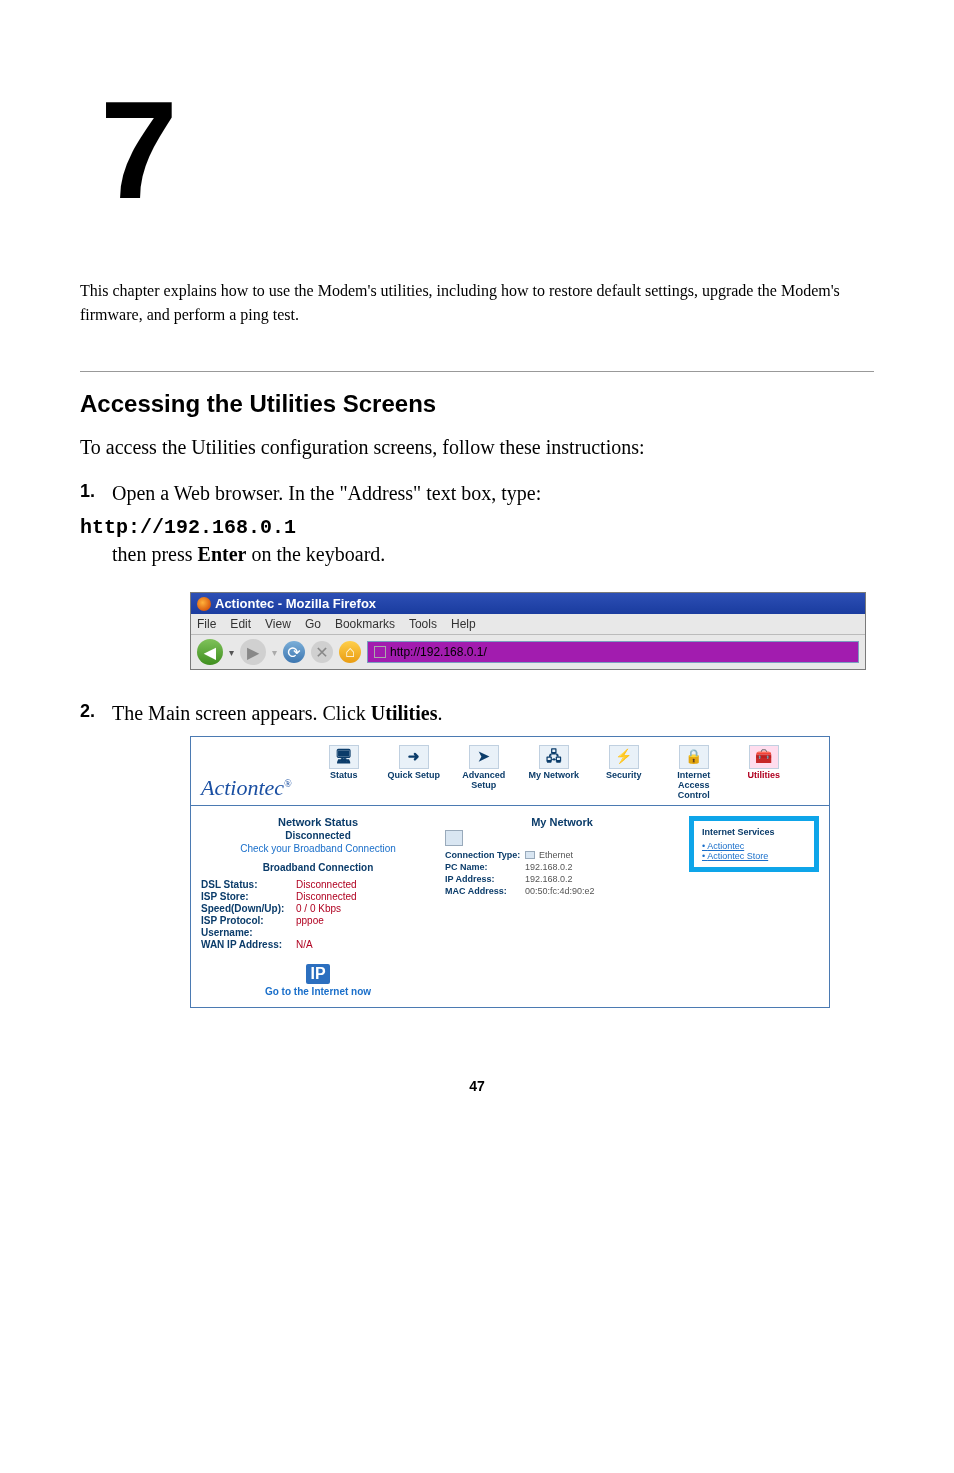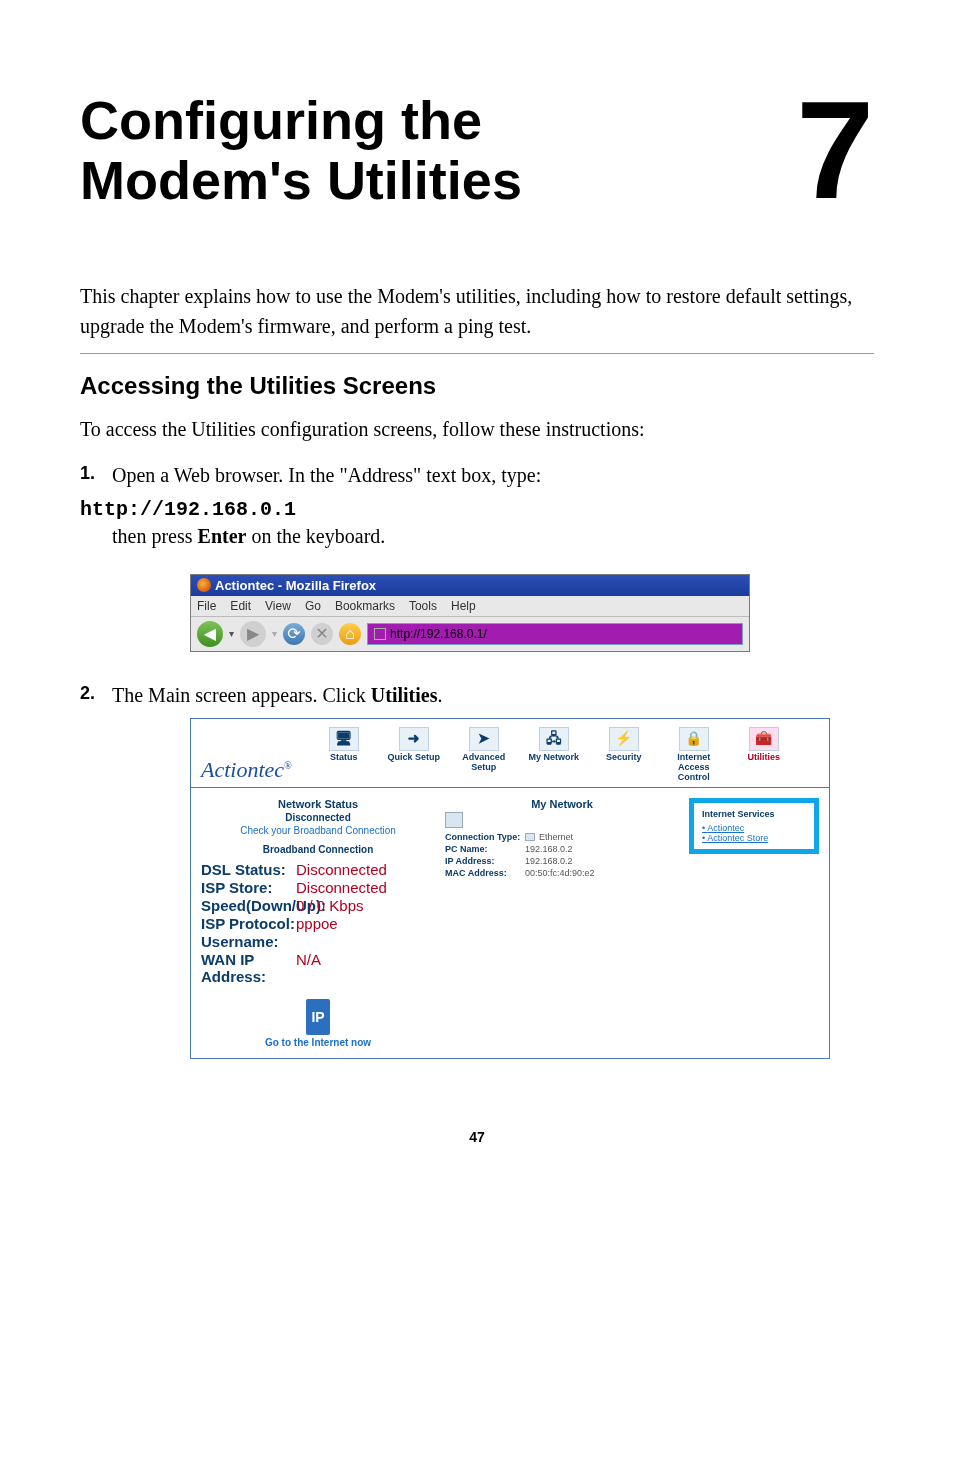--- a/index.html
+++ b/index.html
@@ -26,23 +26,23 @@
   }
   .chapter-number {
     font-family: "Helvetica Neue", Arial, sans-serif;
     font-weight: 900;
     font-size: 140px;
     line-height: 0.85;
     color: #000;
     padding-left: 20px;
   }
   .intro-para {
-    font-size: 20px;
+    font-size: 16px;
     line-height: 1.5;
-    margin-bottom: 12px;
+    margin-bottom: 44px;
   }
   hr.thin {
     border: none;
     border-top: 1px solid #999;
     margin: 6px 0 18px 0;
   }
   h2.section-heading {
     font-family: "Helvetica Neue", Arial, sans-serif;
     font-weight: 700;
     font-size: 24px;
@@ -77,21 +77,21 @@
     font-size: 20px;
     text-align: left;
     display: block;
   }
   .bold-inline { font-weight: 700; }
   .step-indent { margin-left: 32px; font-size: 20px; line-height: 1.5; margin-bottom: 23px; }
   
   
   .browser-mock {
     margin: 10px 0 28px 110px;
-    width: 560px;
+    width: 676px;
     border: 1px solid #7a7a7a;
   }
   .browser-title {
     background: linear-gradient(#2d4fb5, #1a3c9f);
     color: #fff;
     font-family: Tahoma, Arial, sans-serif;
     font-weight: 700;
     font-size: 13px;
     padding: 3px 6px;
     display: flex;
@@ -209,25 +209,25 @@
   .panel-title {
     color: #0b3c6a;
     font-weight: 700;
     font-size: 11px;
     text-align: center;
     margin-bottom: 2px;
   }
   .panel-sub { text-align: center; font-weight: 700; color: #0b3c6a; font-size: 10px; }
   .panel-link { color: #1a6fca; text-align: center; font-size: 10px; margin: 2px 0 8px 0; }
   .sect-title { font-weight: 700; color: #0b3c6a; text-align: center; margin: 8px 0 6px 0; font-size: 10px; }
-  .kv { display: flex; font-size: 15px; margin: 1px 0; }
+  .kv { display: flex; font-size: 10px; margin: 1px 0; }
   .kv .k { color: #0b3c6a; font-weight: 700; width: 95px; flex-shrink:0; }
   .kv .v { color: #b00020; }
   .internet-now { text-align:center; color:#1a6fca; font-weight:700; font-size:10px; margin-top: 14px; }
-  .ip-ico { width: 24px; height: 36px; background: #2c6fbf; color:#fff; display:inline-flex; align-items:center; justify-content:center; font-weight:700; font-size:14px; border-radius:2px; margin-bottom: 2px;}
+  .ip-ico { width: 24px; height: 20px; background: #2c6fbf; color:#fff; display:inline-flex; align-items:center; justify-content:center; font-weight:700; font-size:16px; border-radius:2px; margin-bottom: 2px;}
   .services-box {
     border: 5px solid #0ea5e9;
     padding: 6px 8px;
     font-size: 9px;
     color: #0b3c6a;
   }
   .services-box .title { font-weight: 700; margin-bottom: 4px; }
   .services-box a { color: #1a6fca; text-decoration: underline; display:block; }
   .mid-kv { display:flex; font-size:9px; margin:2px 0; }
   .mid-kv .k { font-weight:700; color:#0b3c6a; width:80px; flex-shrink:0; }
@@ -240,24 +240,20 @@
     font-family: "Helvetica Neue", Arial, sans-serif;
     font-weight: 700;
     font-size: 14px;
     margin-top: 70px;
   }
 </style>
 </head>
 <body>
 
 <div class="title-row">
-  <h1 class="page-title">
-    <span>Configuring the</span><br>
-    <span>Modem's Utilities</span>
-  </h1>
   <div class="chapter-number">7</div>
 </div>
 
 <p class="intro-para">This chapter explains how to use the Modem's utilities, including how to restore default settings, upgrade the Modem's firmware, and perform a ping test.</p>
 
 <hr class="thin">
 
 <h2 class="section-heading">Accessing the Utilities Screens</h2>
 
 <p class="body-para">To access the Utilities configuration screens, follow these instructions:</p>

